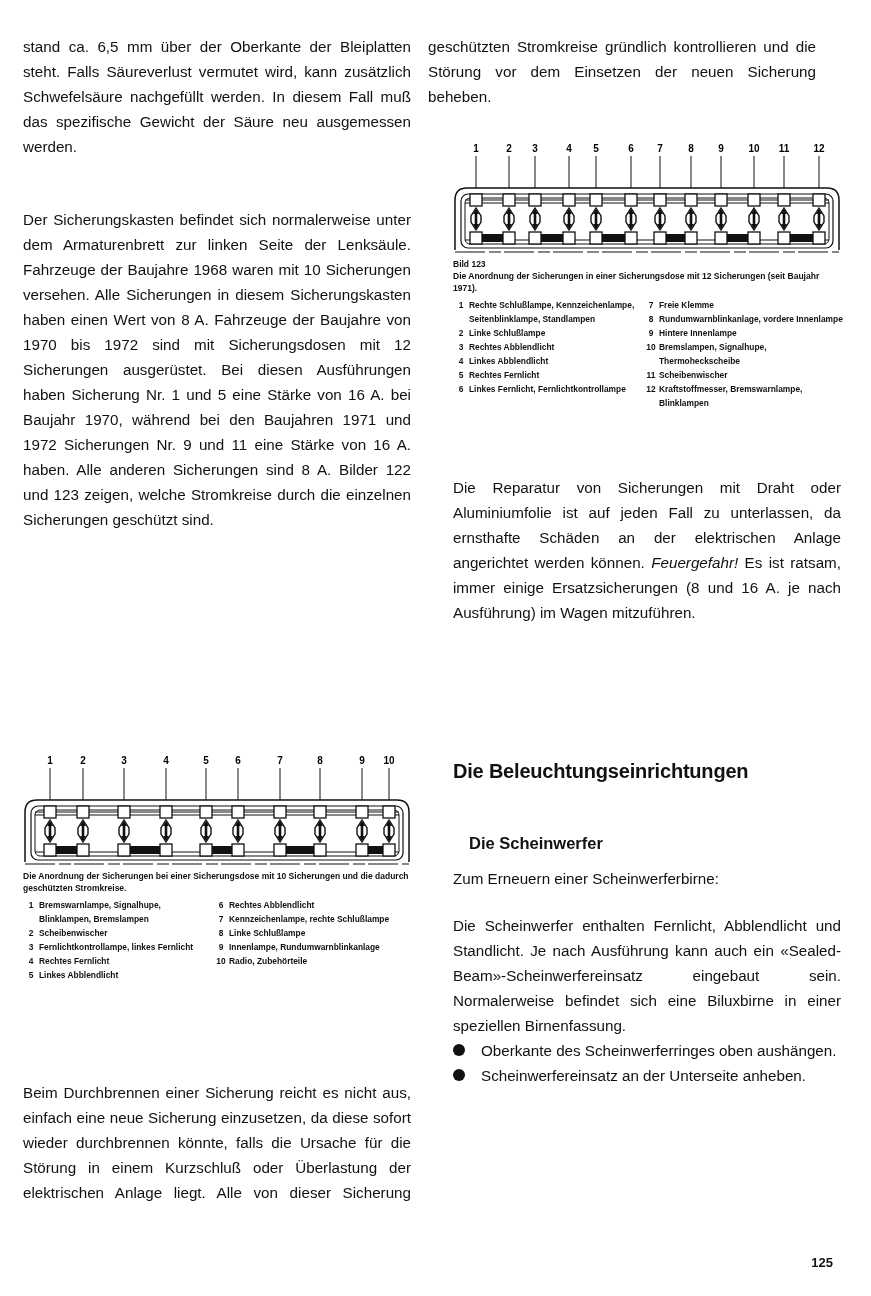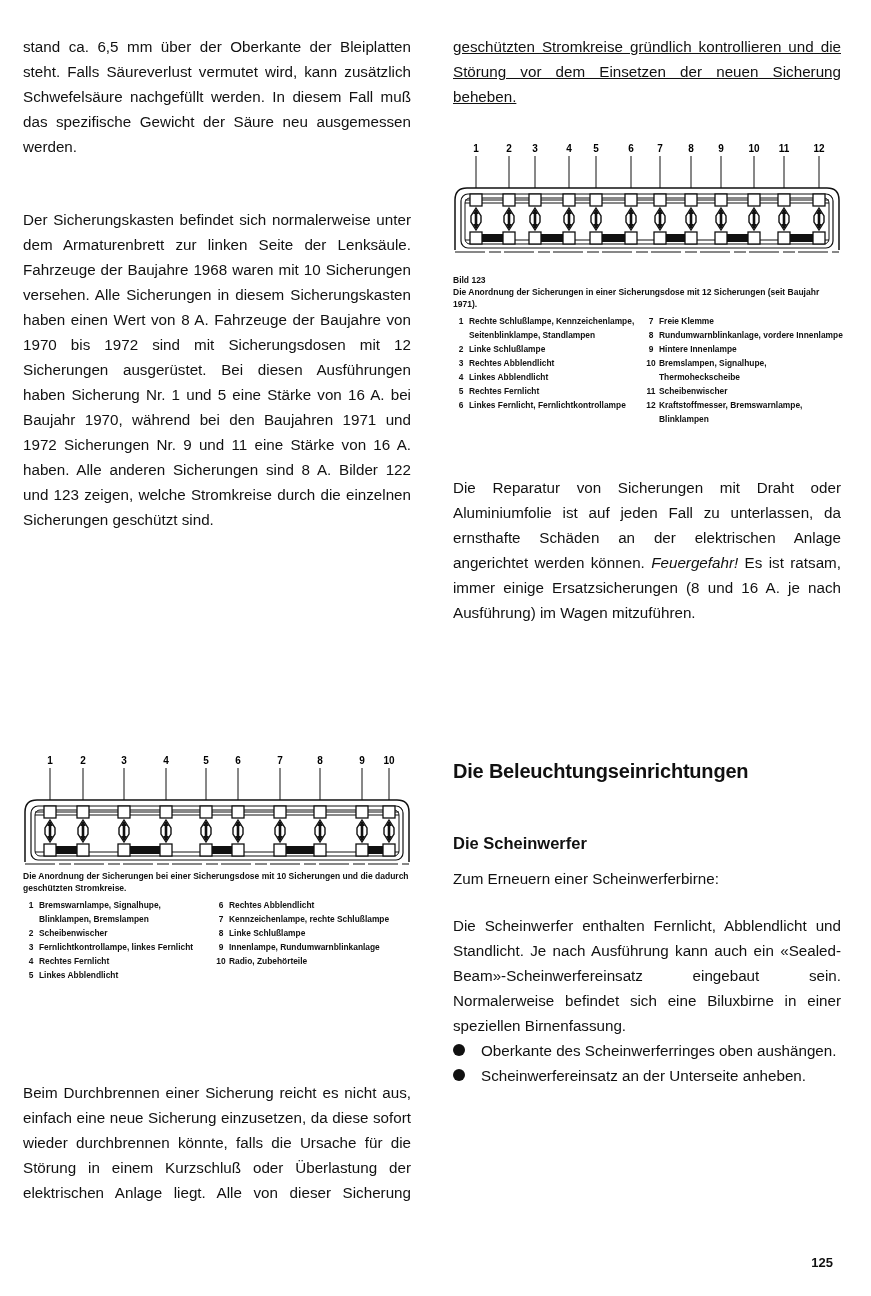--- a/index.html
+++ b/index.html
@@ -172,21 +172,21 @@
           <span class="t">Radio, Zubehörteile</span>
         </div>
       </div>
   </div>
 </div>
 
 <div class="col" style="left:23px;top:1080px;">
   <p class="p" lang="de" style="hyphens:auto;text-align-last:justify;">Beim Durchbrennen einer Sicherung reicht es nicht aus, einfach eine neue Sicherung einzusetzen, da diese sofort wieder durchbrennen könnte, falls die Ursache für die Störung in einem Kurzschluß oder Überlastung der elektrischen Anlage liegt. Alle von dieser Sicherung</p>
 </div>
 
-<div class="col" style="left:453px;top:34px;text-decoration:underline;">
+<div class="col" style="left:428px;top:34px;">
   <p class="p" lang="de" style="hyphens:auto;">geschützten Stromkreise gründlich kontrollieren und die Störung vor dem Einsetzen der neuen Sicherung beheben.</p>
 </div>
 
 <div style="position:absolute;left:453px;top:140px;width:390px;">
   <svg class="fuse" id="fig123" width="390" height="118" viewBox="0 0 390 118">
       <path d="M2 110 L2 60 Q2 48 14 48 L374 48 Q386 48 386 60 L386 110" fill="none" stroke="#111" stroke-width="1.5"></path>
       <line x1="2" y1="112" x2="386" y2="112" stroke="#111" stroke-width="1.2" stroke-dasharray="30 4 12 3"></line>
       <rect x="8" y="54" width="372" height="54" rx="7" fill="none" stroke="#111" stroke-width="1.2"></rect>
       <rect x="12" y="58" width="364" height="46" rx="5" fill="none" stroke="#111" stroke-width="1"></rect>
       <line x1="12" y1="60" x2="376" y2="60" stroke="#111" stroke-width="1"></line>
@@ -288,21 +288,21 @@
       <path d="M328 84 L331 89 L334 84 Z" fill="#111"></path>
       <text x="366" y="12" text-anchor="middle" font-size="10" font-weight="bold" font-family="&quot;Liberation Sans&quot;, sans-serif">12</text>
       <line x1="366" y1="16" x2="366" y2="48" stroke="#111" stroke-width="1"></line>
       <rect x="360" y="54" width="12" height="12" fill="#fff" stroke="#111" stroke-width="1.3"></rect>
       <rect x="360" y="92" width="12" height="12" fill="#fff" stroke="#111" stroke-width="1.3"></rect>
       <path d="M366 68 L371 76 L371 82 L366 90 L361 82 L361 76 Z" fill="#fff" stroke="#111" stroke-width="1.4"></path>
       <line x1="366" y1="70" x2="366" y2="88" stroke="#111" stroke-width="2.6"></line>
       <path d="M363 74 L366 69 L369 74 Z" fill="#111"></path>
       <path d="M363 84 L366 89 L369 84 Z" fill="#111"></path>
     </svg>
-  <p class="cap-title" style="margin-top:16px;">Bild 123</p>
+  <p class="cap-title" style="margin-top:0;">Bild 123</p>
   <p class="cap-text">Die Anordnung der Sicherungen in einer Sicherungsdose mit 12 Sicherungen (seit Baujahr 1971).</p>
   <div class="legend" style="font-size:8.4px;line-height:14px;">
     <div class="lc" id="leg123L" style="flex:0 0 190px;">
         <div class="li">
           <span class="n">1</span>
           <span class="t">Rechte Schlußlampe, Kennzeichenlampe, Seitenblinklampe, Standlampen</span>
         </div>
         <div class="li">
           <span class="n">2</span>
           <span class="t">Linke Schlußlampe</span>
@@ -356,21 +356,21 @@
 <div class="col" style="left:453px;top:475px;">
   <p class="p" lang="de" style="hyphens:auto;">
     <span>Die Reparatur von Sicherungen mit Draht oder Aluminiumfolie ist auf jeden Fall zu unterlassen, da ernsthafte Schäden an der elektrischen Anlage angerichtet werden können.</span>
     <span class="ital">Feuergefahr!</span>
     <span>Es ist ratsam, immer einige Ersatzsicherungen (8 und 16 A. je nach Ausführung) im Wagen mitzuführen.</span>
   </p>
 </div>
 
 <div class="col" style="left:453px;top:760px;">
   <h1 class="h1">Die Beleuchtungseinrichtungen</h1>
-  <h2 class="h2" style="margin-top:51px;">Die Scheinwerfer</h2>
+  <h2 class="h2" style="margin-top:51px;margin-left:16px;">Die Scheinwerfer</h2>
   <p class="p" style="margin-top:13px;">Zum Erneuern einer Scheinwerferbirne:</p>
   <p class="p" lang="de" style="hyphens:auto;margin-top:22px;">Die Scheinwerfer enthalten Fernlicht, Abblendlicht und Standlicht. Je nach Ausführung kann auch ein «Sealed-Beam»-Scheinwerfereinsatz eingebaut sein. Normalerweise befindet sich eine Biluxbirne in einer speziellen Birnenfassung.</p>
   <div id="steps">
       <div class="bullet-item">
         <span class="dot"></span>
         <span style="text-align: justify; flex: 1 1 0%;">Oberkante des Scheinwerferringes oben aushängen.</span>
       </div>
       <div class="bullet-item">
         <span class="dot"></span>
         <span style="text-align: justify; flex: 1 1 0%;">Scheinwerfereinsatz an der Unterseite anheben.</span>

